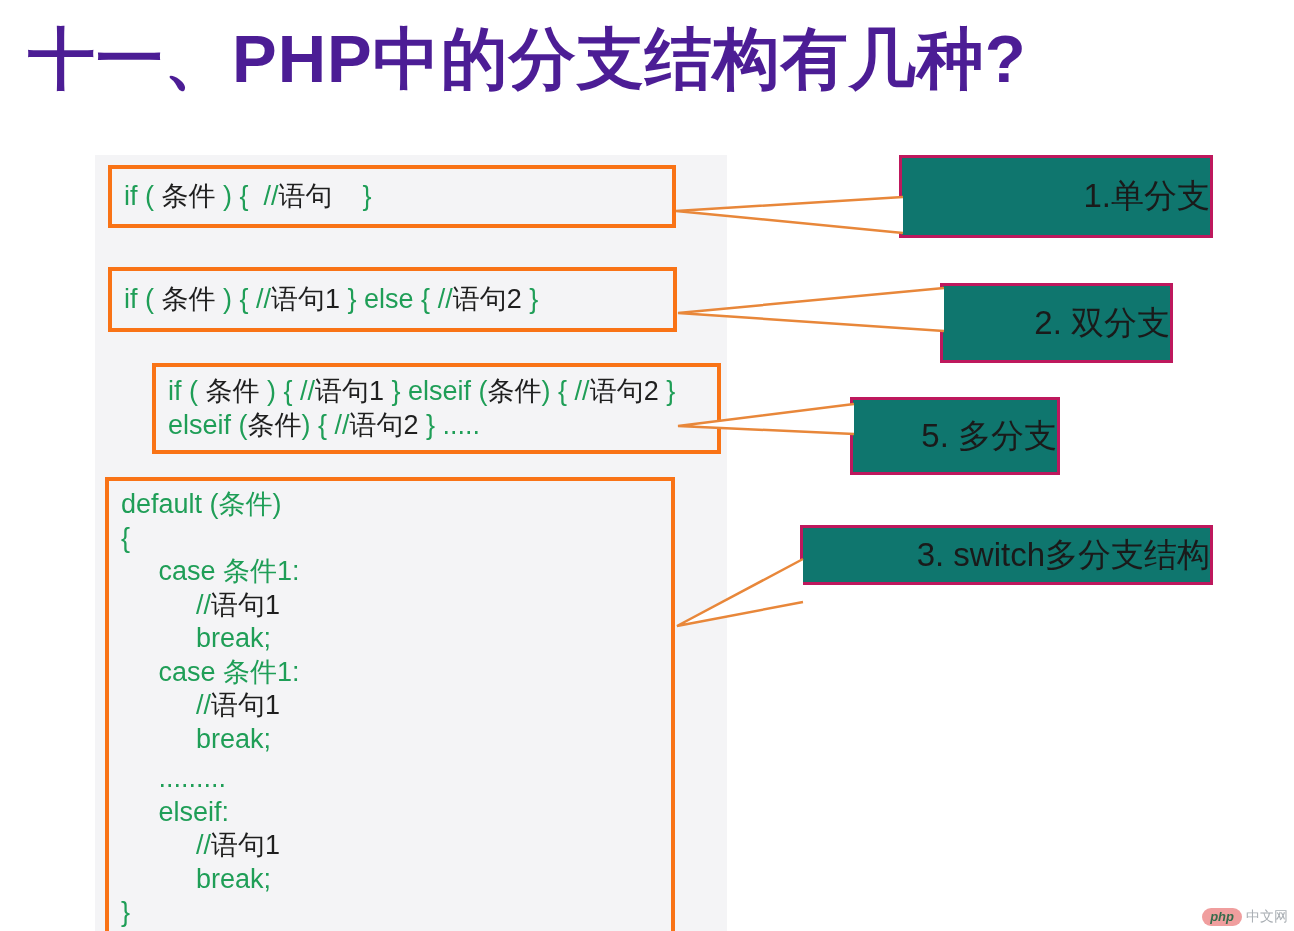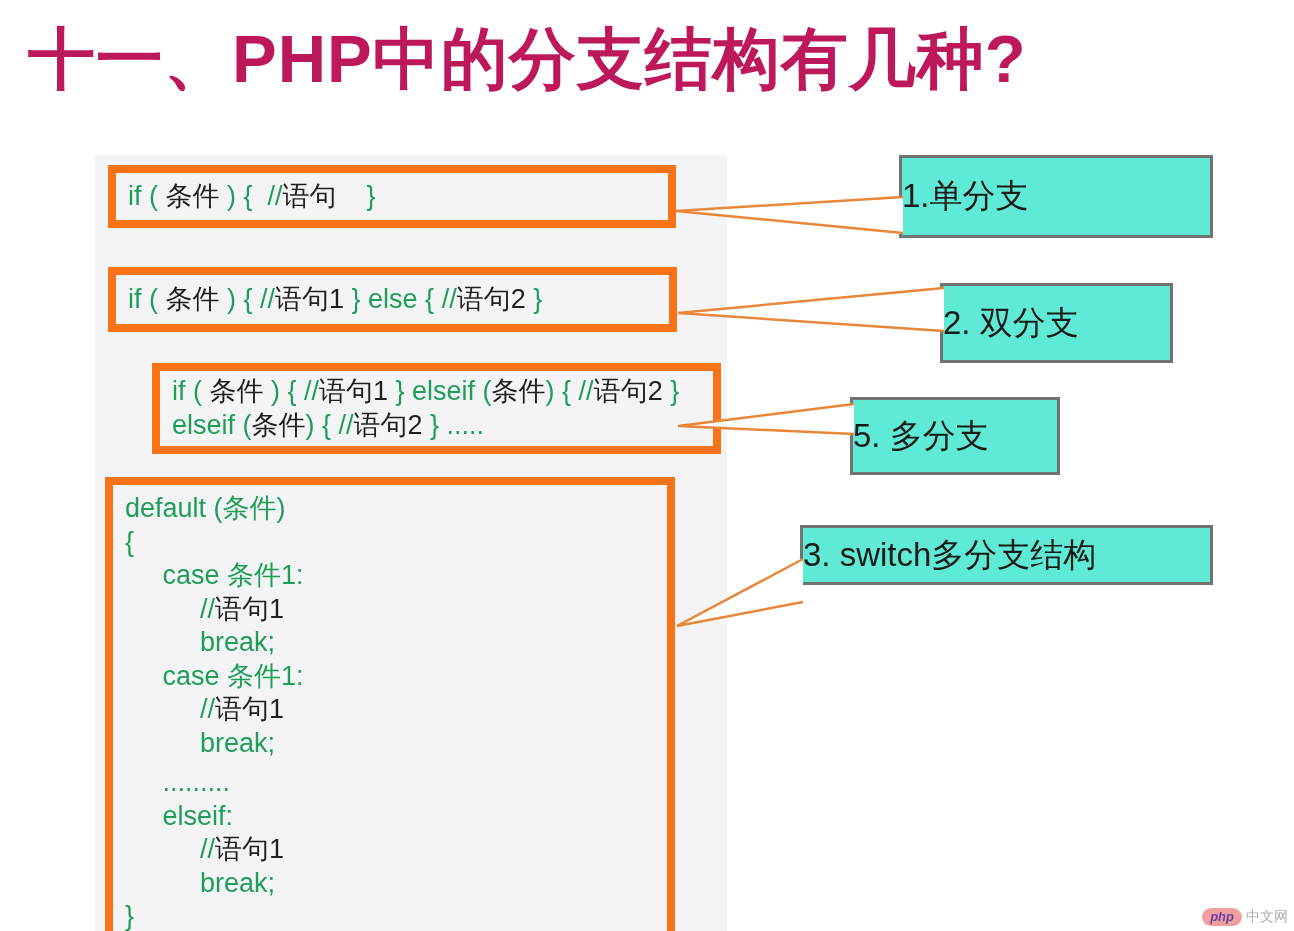--- a/index.html
+++ b/index.html
@@ -3,62 +3,62 @@
 <meta charset="utf-8">
 <style>
   html,body{margin:0;padding:0;}
   body{
     width:1294px;height:931px;position:relative;overflow:hidden;
     background:#ffffff;
     font-family:"Liberation Sans","DejaVu Sans",sans-serif;
   }
   .title{
     position:absolute;left:28px;top:14px;width:1120px;
-    font-size:67px;font-weight:bold;color:#be185d;
+    font-size:67px;font-weight:bold;color:#4c1d95;
     letter-spacing:1px;white-space:nowrap;
   }
   .gray-band{
     position:absolute;left:95px;top:155px;width:632px;height:776px;
     background:#f4f4f6;
   }
   .code-box{
-    position:absolute;border:8px solid #f97316;box-sizing:border-box;
+    position:absolute;border:4px solid #f97316;box-sizing:border-box;
     display:flex;flex-direction:column;justify-content:center;
   }
   #box-single{left:108px;top:165px;width:568px;height:63px;}
   #box-double{left:108px;top:267px;width:569px;height:65px;}
   #box-multi{left:108px;top:363px;width:569px;height:91px;margin-left:44px;}
   #box-switch{left:105px;top:477px;width:570px;height:470px;justify-content:flex-start;padding-top:7px;}
   .code-content{padding-left:12px;}
   .code-line{
     font-size:27px;line-height:33.5px;white-space:pre;
     font-weight:500;
   }
   .code-line.gap{margin-top:6px;}
   .green{color:#1f9e57;}
   .dark{color:#1f1f1f;}
   .callout{
-    position:absolute;background:#5eead4;border:3px solid #737373;box-sizing:border-box;
-    display:flex;align-items:center;justify-content:flex-start;
+    position:absolute;background:#0f766e;border:3px solid #be185d;box-sizing:border-box;
+    display:flex;align-items:center;justify-content:flex-end;
     font-size:33px;color:#1a1a1a;z-index:3;
   }
   #callout-1{left:899px;top:155px;width:314px;height:83px;}
   #callout-2{left:940px;top:283px;width:233px;height:80px;}
   #callout-3{left:850px;top:397px;width:210px;height:78px;}
   #callout-4{left:800px;top:525px;width:413px;height:60px;}
   .wedge-layer{
     position:absolute;left:0;top:0;width:1294px;height:931px;
     z-index:4;pointer-events:none;
   }
   .watermark{
     position:absolute;right:6px;bottom:5px;z-index:5;
     display:flex;align-items:center;gap:4px;opacity:.85;
   }
   .wm-pill{
-    background:#ee8e8e;color:#4c1d95;font-style:italic;font-weight:bold;
+    background:#ee8e8e;color:#14532d;font-style:italic;font-weight:bold;
     font-size:13px;padding:1px 8px;border-radius:10px;line-height:16px;
   }
   .wm-site{color:#9aa0a6;font-size:14px;}
 </style>
 </head>
 <body>
 
 <div class="title">十一、PHP中的分支结构有几种?</div>
 
 <div class="gray-band"></div>

